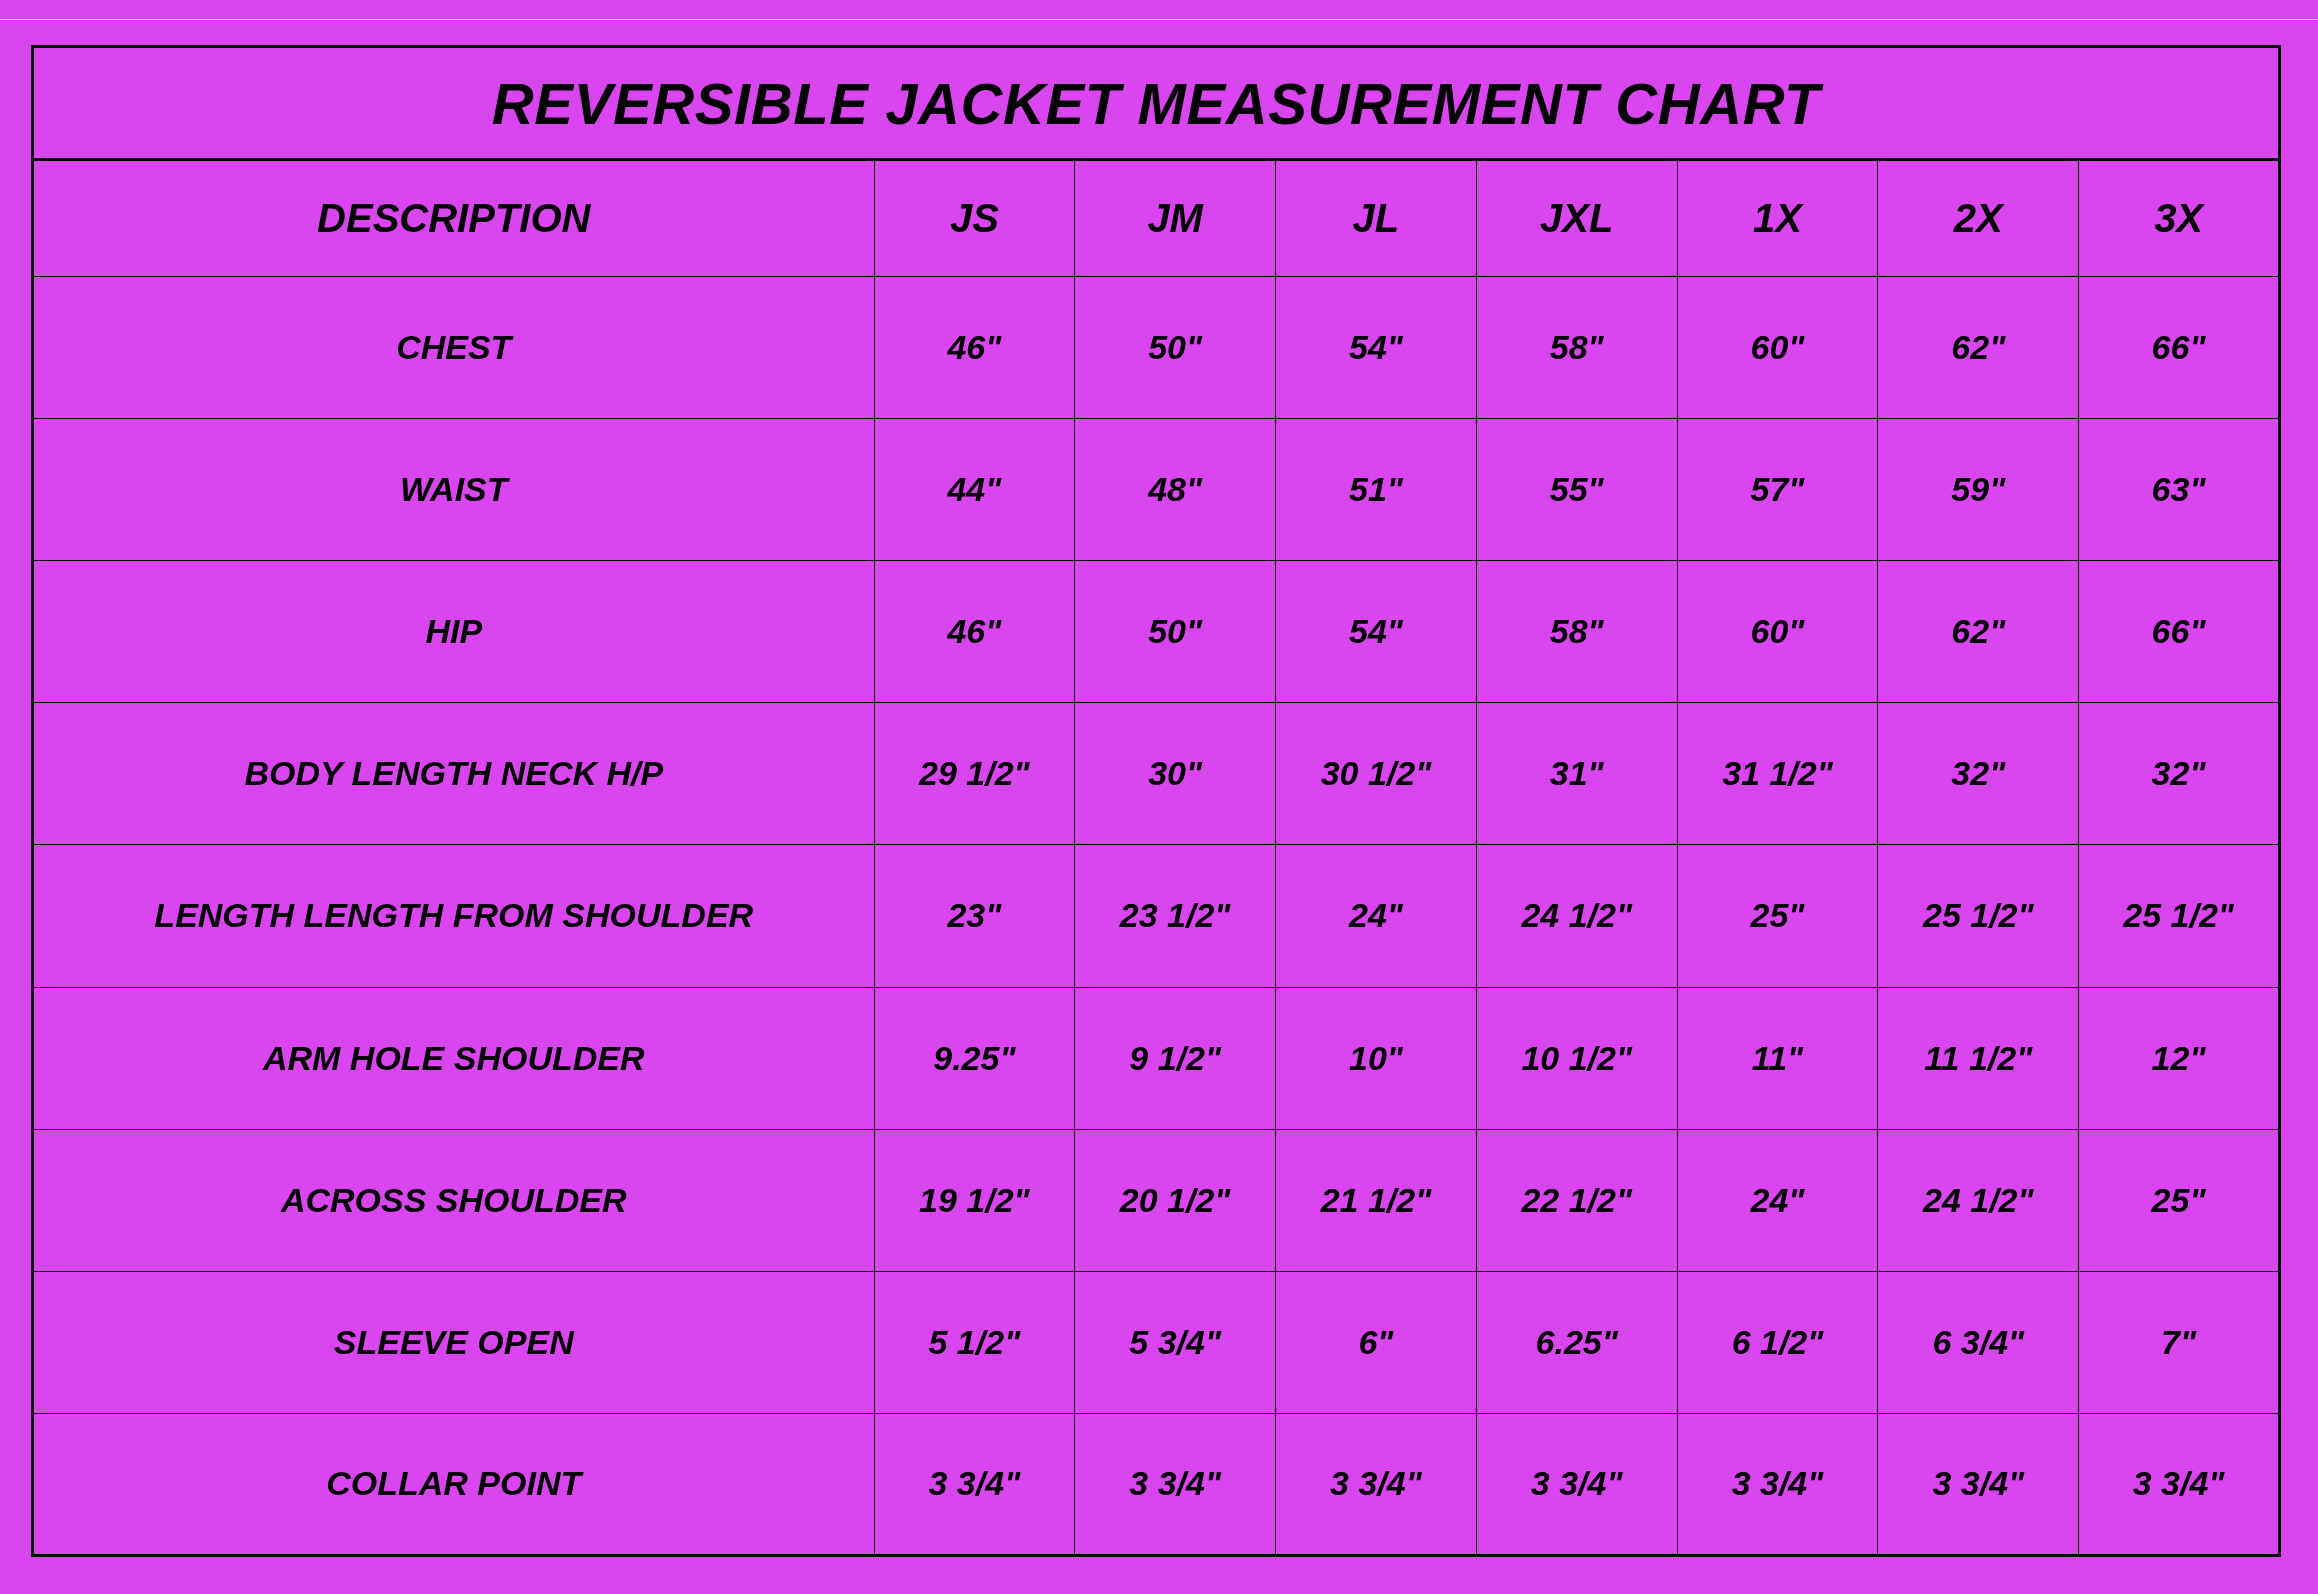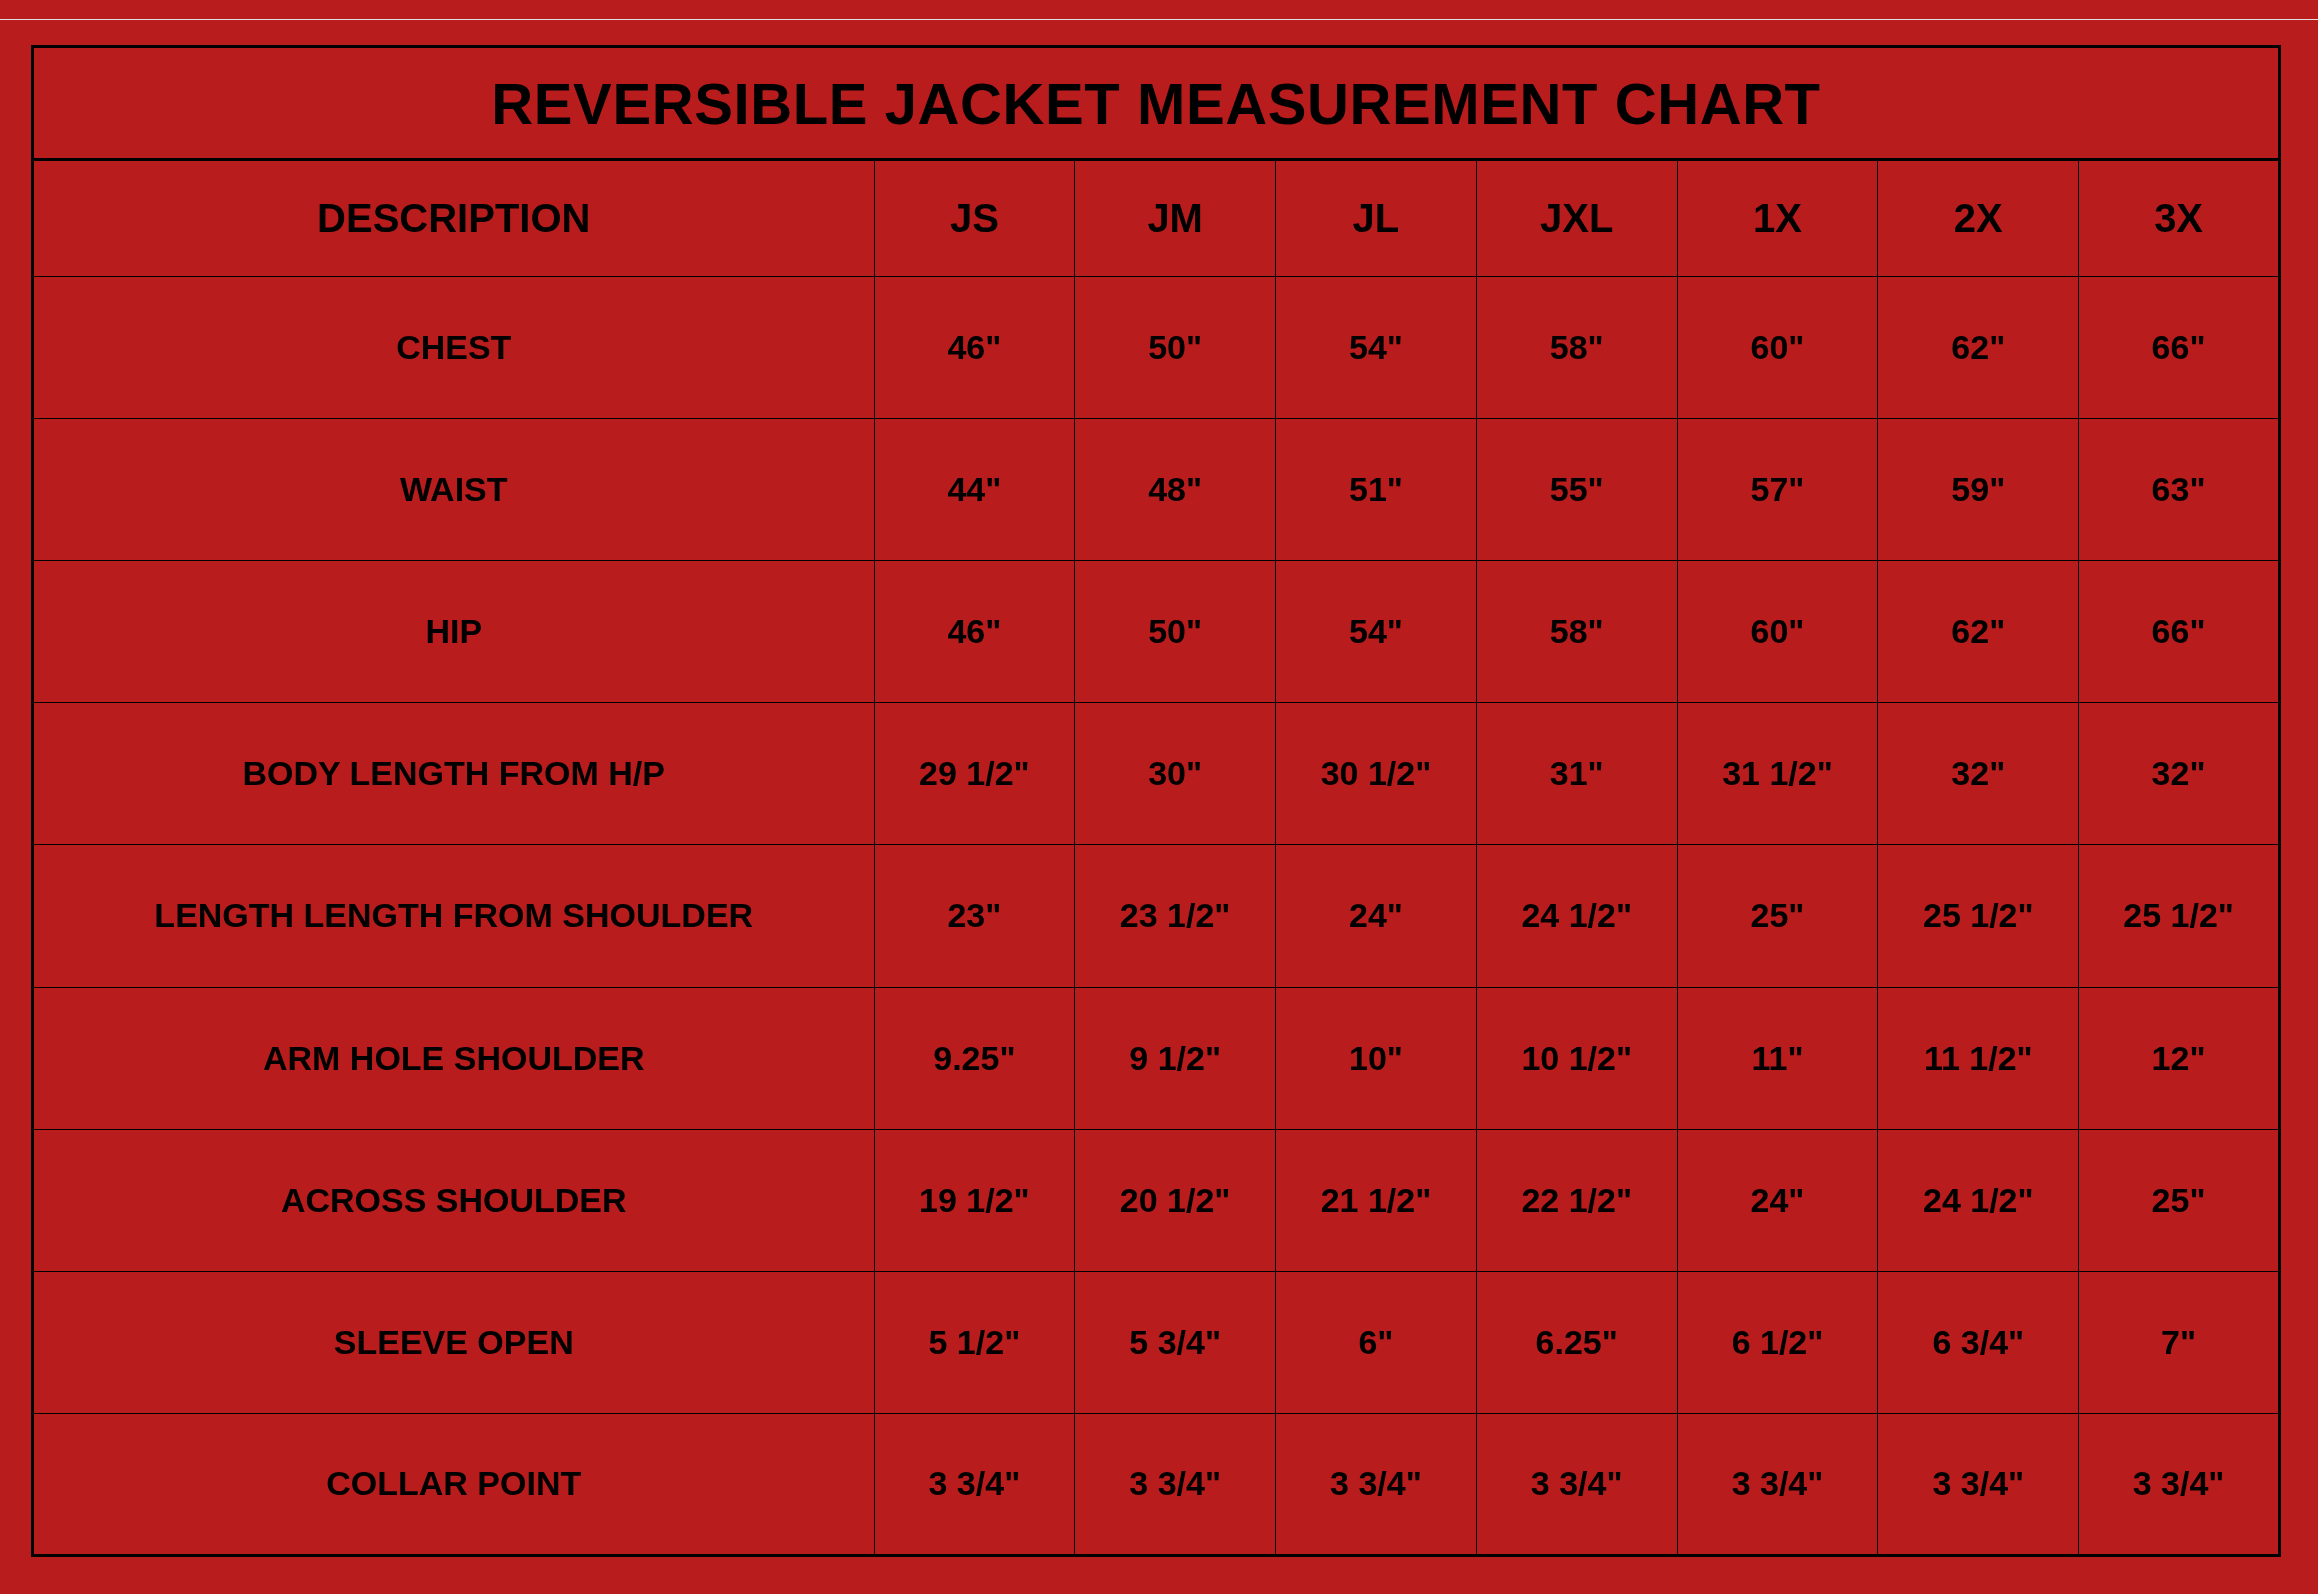--- a/index.html
+++ b/index.html
@@ -8,21 +8,22 @@
     background: #ffffff;
     width: 2319px;
     height: 1594px;
     overflow: hidden;
     font-family: "Liberation Sans", "DejaVu Sans", sans-serif;
   }
   .page {
     position: relative;
     width: 2319px;
     height: 1594px;
-    background: #b91c1c;
+    background: #d946ef;
+    font-style: italic;
   }
   .top-divider {
     position: absolute;
     top: 18.5px;
     left: 0;
     width: 100%;
     height: 1.7px;
     background: #e0e0e0;
   }
   .table-wrap {
@@ -129,21 +130,21 @@
             <th class="row-label">HIP</th>
             <td class="cell">46"</td>
             <td class="cell">50"</td>
             <td class="cell">54"</td>
             <td class="cell">58"</td>
             <td class="cell">60"</td>
             <td class="cell">62"</td>
             <td class="cell">66"</td>
           </tr>
           <tr class="data-row">
-            <th class="row-label">BODY LENGTH FROM H/P</th>
+            <th class="row-label">BODY LENGTH NECK H/P</th>
             <td class="cell">29 1/2"</td>
             <td class="cell">30"</td>
             <td class="cell">30 1/2"</td>
             <td class="cell">31"</td>
             <td class="cell">31 1/2"</td>
             <td class="cell">32"</td>
             <td class="cell">32"</td>
           </tr>
           <tr class="data-row">
             <th class="row-label">LENGTH LENGTH FROM SHOULDER</th>

